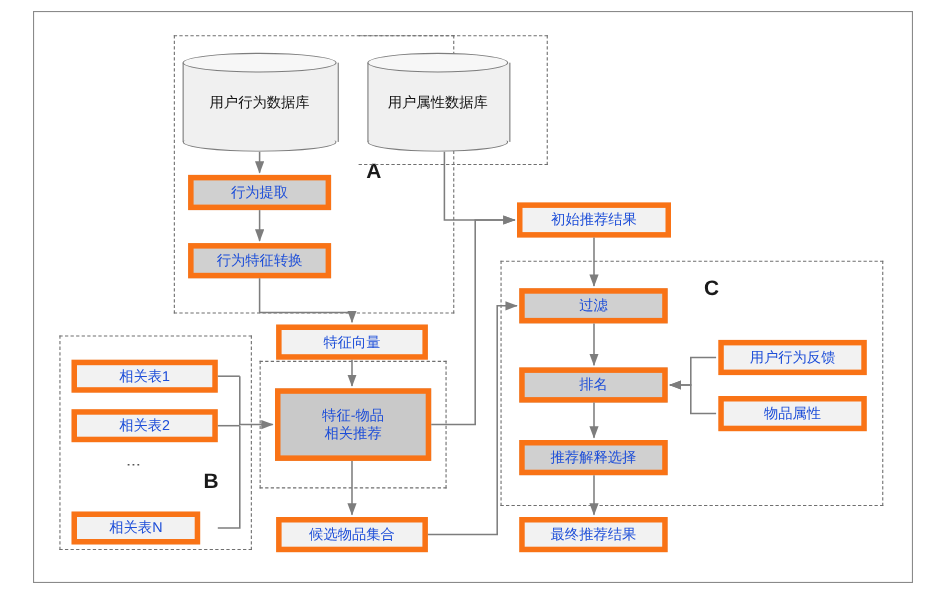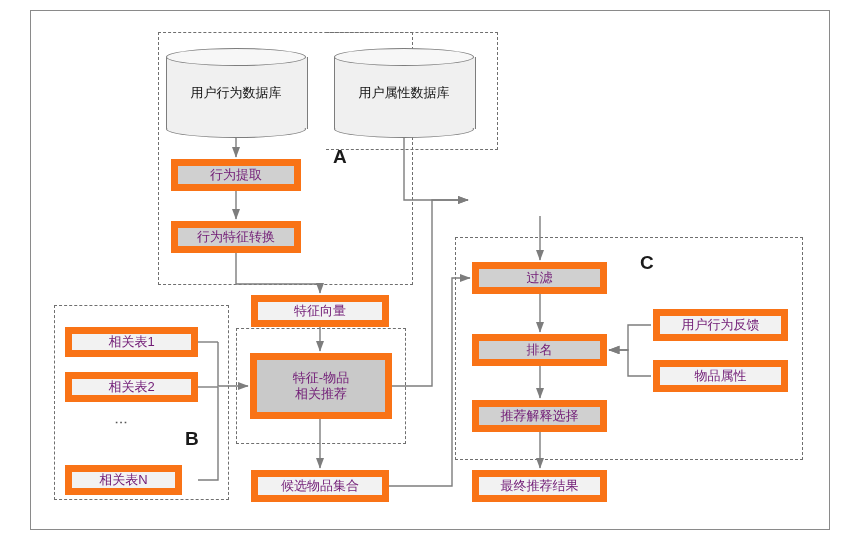--- a/index.html
+++ b/index.html
@@ -37,27 +37,27 @@
   .group-label {
     position: absolute;
     font-weight: bold;
     font-size: 19px;
     color: #1a1a1a;
   }
   
   .node {
     position: absolute;
     box-sizing: border-box;
-    border: 7px solid #f97316;
+    border: 5px solid #f97316;
     display: flex;
     align-items: center;
     justify-content: center;
     text-align: center;
     font-size: 13px;
-    color: #701a75;
+    color: #1d4ed8;
     line-height: 1.25;
     padding: 0 4px;
   }
   .node.light {
     background: #f2f2f2;
   }
   .node.mid {
     background: #d0d0d0;
   }
   .node.midshade {
@@ -152,21 +152,21 @@
   <div class="group" style="left:455px; top:237px; width:348px; height:223px;"></div>
   <div class="group-label" style="left:640px; top:252px;">C</div>
 
   <div class="cyl" style="left:166px; top:48px; width:140px; height:90px;">
     <div class="body"></div>
     <div class="bottom"></div>
     <div class="top"></div>
     <div class="cyl-label">用户行为数据库</div>
   </div>
 
-  <div class="cyl" style="left:334px; top:48px; width:140px; height:90px;">
+  <div class="cyl" style="left:334px; top:48px; width:128px; height:90px;">
     <div class="body"></div>
     <div class="bottom"></div>
     <div class="top"></div>
     <div class="cyl-label">用户属性数据库</div>
   </div>
 
   <div class="node mid" style="left:171px; top:159px; width:130px; height:32px;">
     <span>行为提取</span>
   </div>
 
@@ -196,20 +196,23 @@
 
   <div class="node midshade" style="left:250px; top:353px; width:142px; height:66px; flex-direction:column;">
     <span>特征-物品</span>
     <span>相关推荐</span>
   </div>
 
   <div class="node light" style="left:251px; top:470px; width:138px; height:32px;">
     <span>候选物品集合</span>
   </div>
 
+  <div class="node light" style="left:470px; top:184px; width:140px; height:32px;">
+    <span>初始推荐结果</span>
+  </div>
 
   <div class="node mid" style="left:472px; top:334px; width:135px; height:32px;">
     <span>排名</span>
   </div>
 
   <div class="node mid" style="left:472px; top:262px; width:135px; height:32px;">
     <span>过滤</span>
   </div>
 
   <div class="node mid" style="left:472px; top:400px; width:135px; height:32px;">

